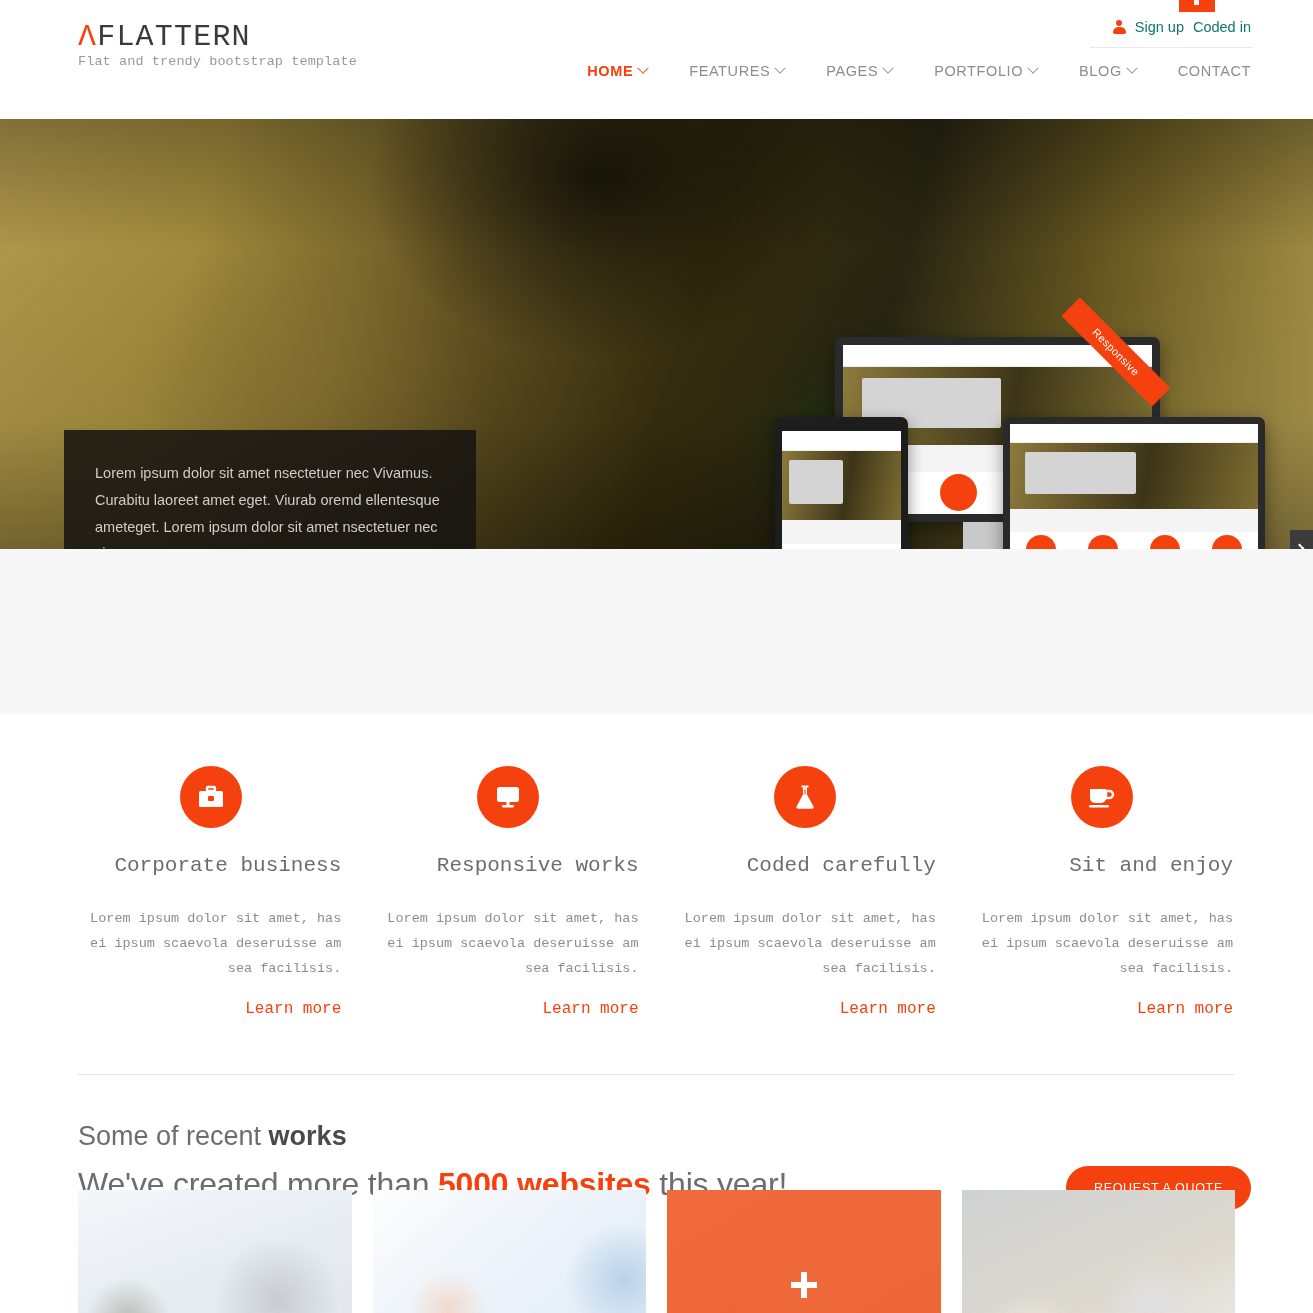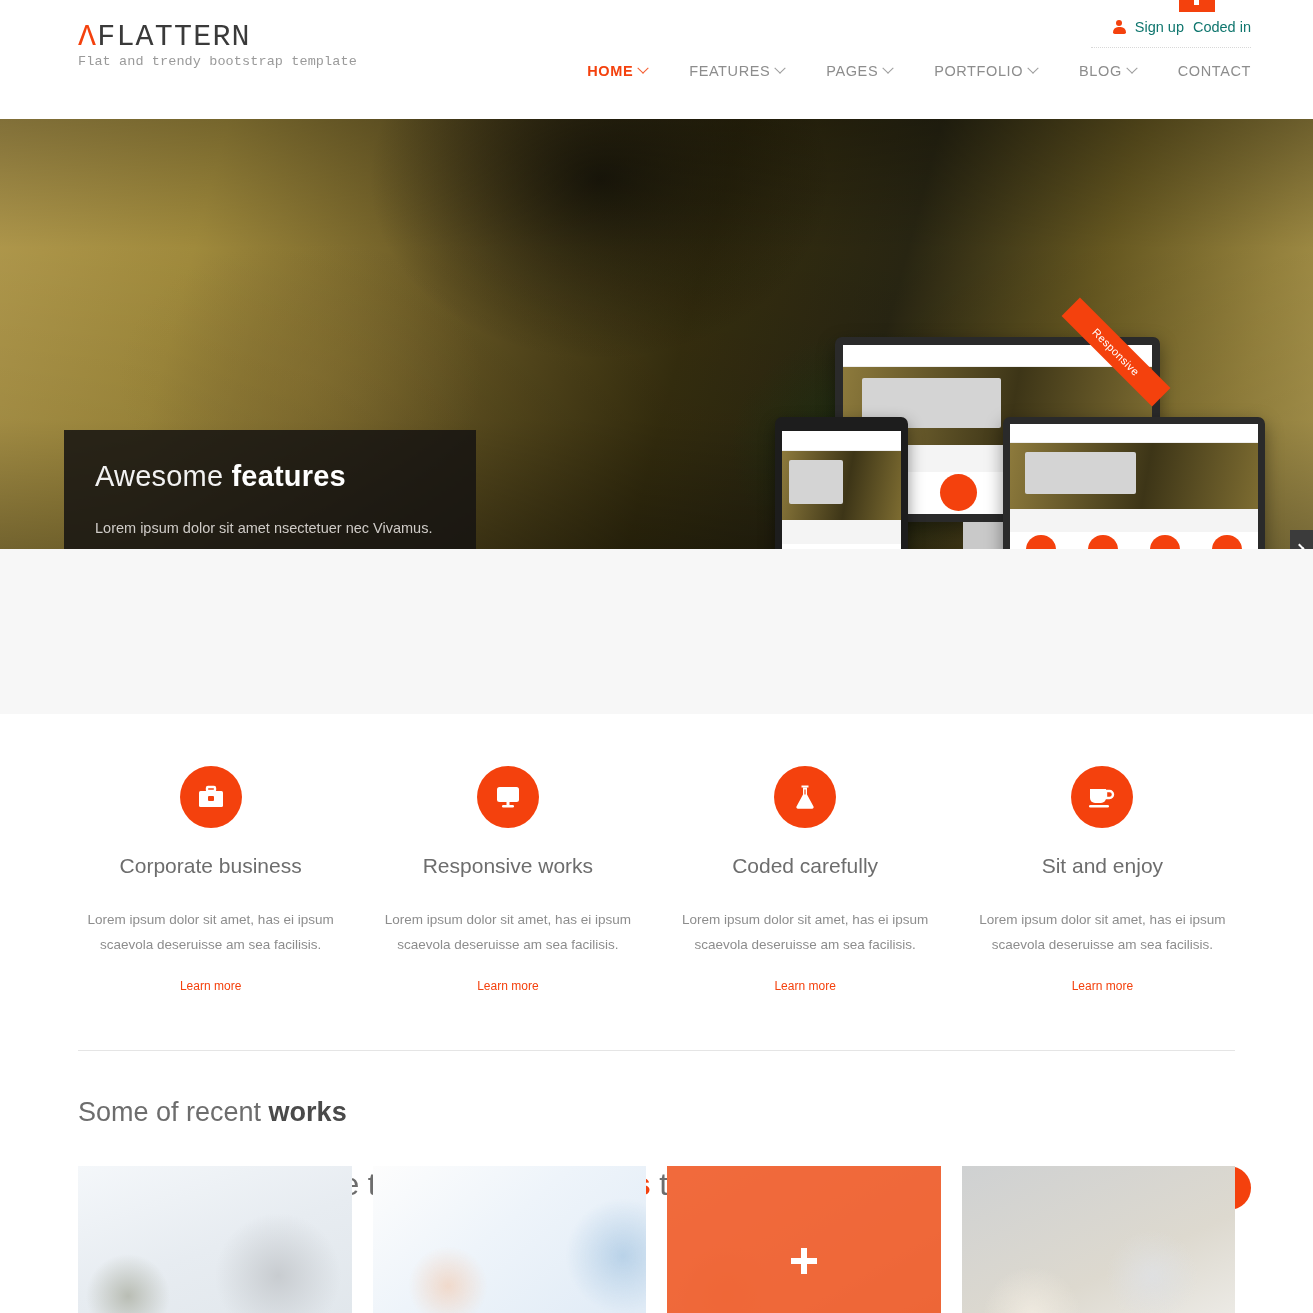--- a/index.html
+++ b/index.html
@@ -208,32 +208,32 @@
     cursor: pointer;
     font-family: inherit;
   }
 
   
   .features {
     display: flex;
     padding: 52px 62px 0;
     background: #fff;
   }
-  .feature { flex: 1; text-align: center; padding: 0 18px; }
+  .feature { flex: 1; text-align: right; padding: 0 18px; font-family: Liberation Mono, monospace; }
   .fe-circle {
     width: 62px; height: 62px;
     border-radius: 50%;
     background: #F4410D;
     margin: 0 auto 26px;
     display: flex; align-items: center; justify-content: center;
     position: relative;
   }
   .fe-title { font-size: 21px; font-weight: 300; color: #6d6d6d; margin-bottom: 30px; }
   .fe-text { font-size: 13.5px; line-height: 1.85; color: #8d8d8d; margin-bottom: 18px; }
-  .fe-link { font-size: 12px; color: #F4410D; text-decoration: none; }
+  .fe-link { font-size: 16px; color: #F4410D; text-decoration: none; }
 
   .divider {
     margin: 56px 78px 0;
     height: 1px;
     background: #e5e5e5;
   }
 
   
   .works { padding: 46px 62px 0; }
   .works-title { font-size: 27px; font-weight: 300; color: #6d6d6d; margin-left: 16px; margin-bottom: 38px; }
@@ -359,21 +359,20 @@
             
             
           </div>
         </div>
       </div>
 
       <div class="ribbon">Responsive</div>
     </div>
 
     <div class="hero-caption">
-      <div class="hero-title"><span>Awesome </span><b>features</b></div>
       <div class="hero-text">Lorem ipsum dolor sit amet nsectetuer nec Vivamus. Curabitu laoreet amet eget. Viurab oremd ellentesque ameteget. Lorem ipsum dolor sit amet nsectetuer nec vivamus.</div>
 
     </div>
 
     <div class="slider-next">
       <span class="arr"></span>
     </div>
   </div>
 
   <div class="quoteband">

